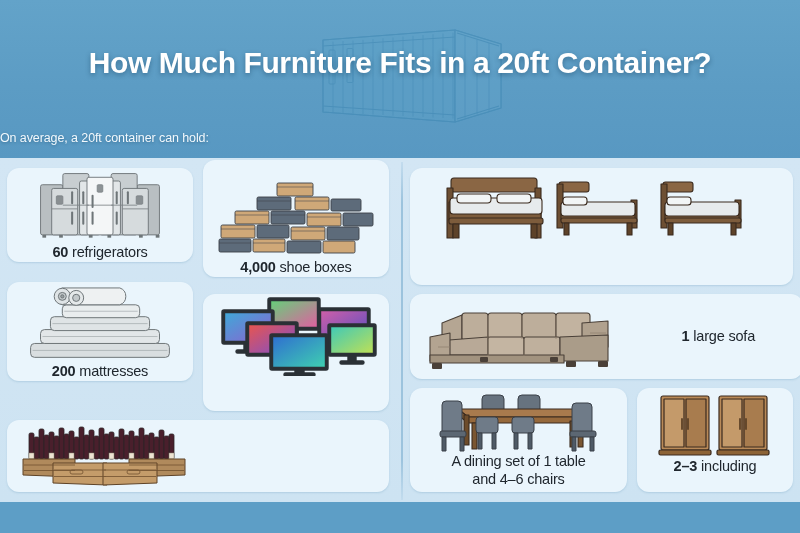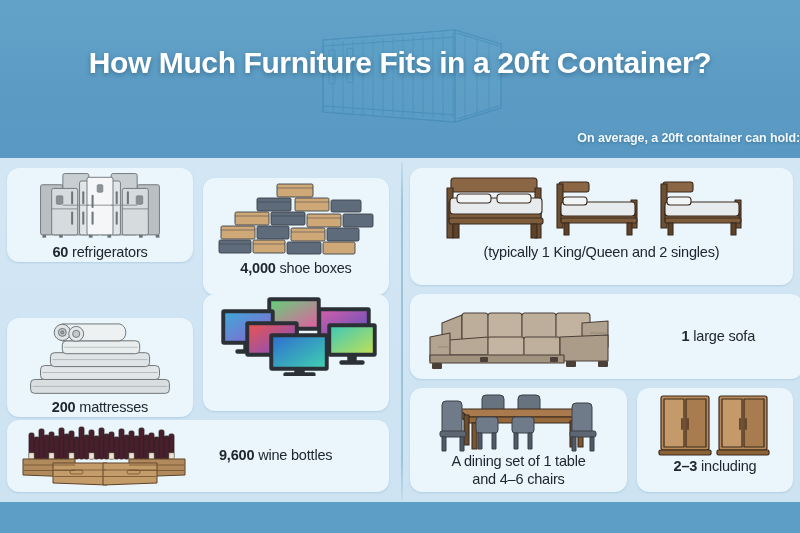--- a/index.html
+++ b/index.html
@@ -38,24 +38,24 @@
     font-size: 30px;
     font-weight: bold;
     letter-spacing: -0.4px;
     text-shadow: 0 2px 5px rgba(20,60,90,.45);
     white-space: nowrap;
   }
   .subtitle {
     position: absolute;
     left: 0; top: 131px;
     width: 800px;
-    text-align: right;
+    text-align: left;
     color: #f2f9fd;
     font-size: 12.5px;
-    font-weight: bold;
+    font-weight: normal;
     letter-spacing: -0.1px;
     text-shadow: 0 1px 3px rgba(20,60,90,.4);
   }
 
   
   .board {
     position: absolute;
     left: 0; top: 158px;
     width: 800px; height: 344px;
     background: linear-gradient(180deg,#d3e6f4 0%,#cde3f2 100%);
@@ -89,22 +89,22 @@
     letter-spacing: -0.2px;
     line-height: 1.22;
     text-align: center;
   }
   .caption .lead { font-weight: bold; }
 
   .art { display: block; }
 
   
   #card-refrigerators { left: 7px;   top: 10px;  width: 186px; height: 94px; }
-  #card-shoeboxes     { left: 203px; top: 20px;  width: 186px; height: 117px; }
-  #card-mattresses    { left: 7px;   top: 124px; width: 186px; height: 99px; margin-top: 36px; }
+  #card-shoeboxes     { left: 203px; top: 2px;  width: 186px; height: 117px; justify-content: flex-end; }
+  #card-mattresses    { left: 7px;   top: 124px; width: 186px; height: 99px; }
   #card-tvs           { left: 203px; top: 136px; width: 186px; height: 117px; }
   #card-winebottles   { left: 7px;   top: 262px; width: 382px; height: 72px; }
 
   #card-beds          { left: 410px; top: 10px;  width: 383px; height: 117px; }
   #card-sofa          { left: 410px; top: 136px; width: 393px; height: 85px; }
   #card-dining        { left: 410px; top: 230px; width: 217px; height: 104px; }
   #card-wardrobes     { left: 637px; top: 230px; width: 156px; height: 104px; }
 
   .cap-pad-top { margin-top: 2px; }
 </style>
@@ -424,24 +424,20 @@
           <line x1="112" y1="42" x2="167" y2="42"></line>
             <line x1="112" y1="47.5" x2="167" y2="47.5"></line>
           <line x1="37" y1="47" x2="89" y2="47"></line>
             <line x1="37" y1="53.5" x2="89" y2="53.5"></line>
           <line x1="87" y1="47" x2="139" y2="47"></line>
             <line x1="87" y1="53.5" x2="139" y2="53.5"></line>
           <rect x="53" y="47" width="13" height="4" rx="2"></rect>
           <rect x="110" y="47" width="13" height="4" rx="2"></rect>
         </g>
       </svg>
-      <div class="caption" style="margin-left:26px;text-align:left">
-        <span class="lead">9,600</span>
-        <span>wine bottles</span>
-      </div>
     </div>
 
     <div class="card col" id="card-beds">
       <svg class="art" width="350" height="72" viewBox="0 0 350 72" style="margin-top:4px">
 
         <g stroke="#3a2a1e" stroke-width="1.1" stroke-linejoin="round">
           <rect x="24" y="6" width="86" height="14" rx="3" fill="#8a6644"></rect>
           <rect x="20" y="16" width="6" height="50" fill="#6d4f33"></rect>
           <rect x="108" y="16" width="6" height="50" fill="#6d4f33"></rect>
           <path d="M22 30 h92 v18 h-92 z" fill="#7d5c3c"></path>
@@ -471,21 +467,20 @@
           <rect x="308" y="28" width="6" height="28" fill="#6d4f33"></rect>
           <path d="M238 34 h74 v14 h-74 z" fill="#7d5c3c"></path>
           <path d="M241 30 h68 a3 3 0 0 1 3 3 v8 a3 3 0 0 1-3 3 h-68 a3 3 0 0 1-3-3 v-8 a3 3 0 0 1 3-3z" fill="#e7ebed"></path>
           <rect x="240" y="25" width="24" height="8" rx="3" fill="#f2f5f6"></rect>
           <rect x="238" y="46" width="76" height="5" rx="2" fill="#7d5c3c"></rect>
           <rect x="241" y="51" width="5" height="12" fill="#5d4229"></rect>
           <rect x="304" y="51" width="5" height="12" fill="#5d4229"></rect>
         </g>
       </svg>
       <div class="caption">
-        <div>(typically 1 King/Queen and 2 singles)</div>
       </div>
     </div>
 
     <div class="card row" id="card-sofa">
       <svg class="art" width="200" height="68" viewBox="0 0 200 68" style="margin-left:12px">
         <g stroke="#4a4038" stroke-width="1.1" stroke-linejoin="round">
 
           <path d="M20 20 L40 12 L40 38 L20 44 Z" fill="#b5a693"></path>
           <rect x="40" y="10" width="26" height="28" rx="3" fill="#bdae9b"></rect>
           <rect x="66" y="10" width="34" height="26" rx="3" fill="#c2b3a0"></rect>

